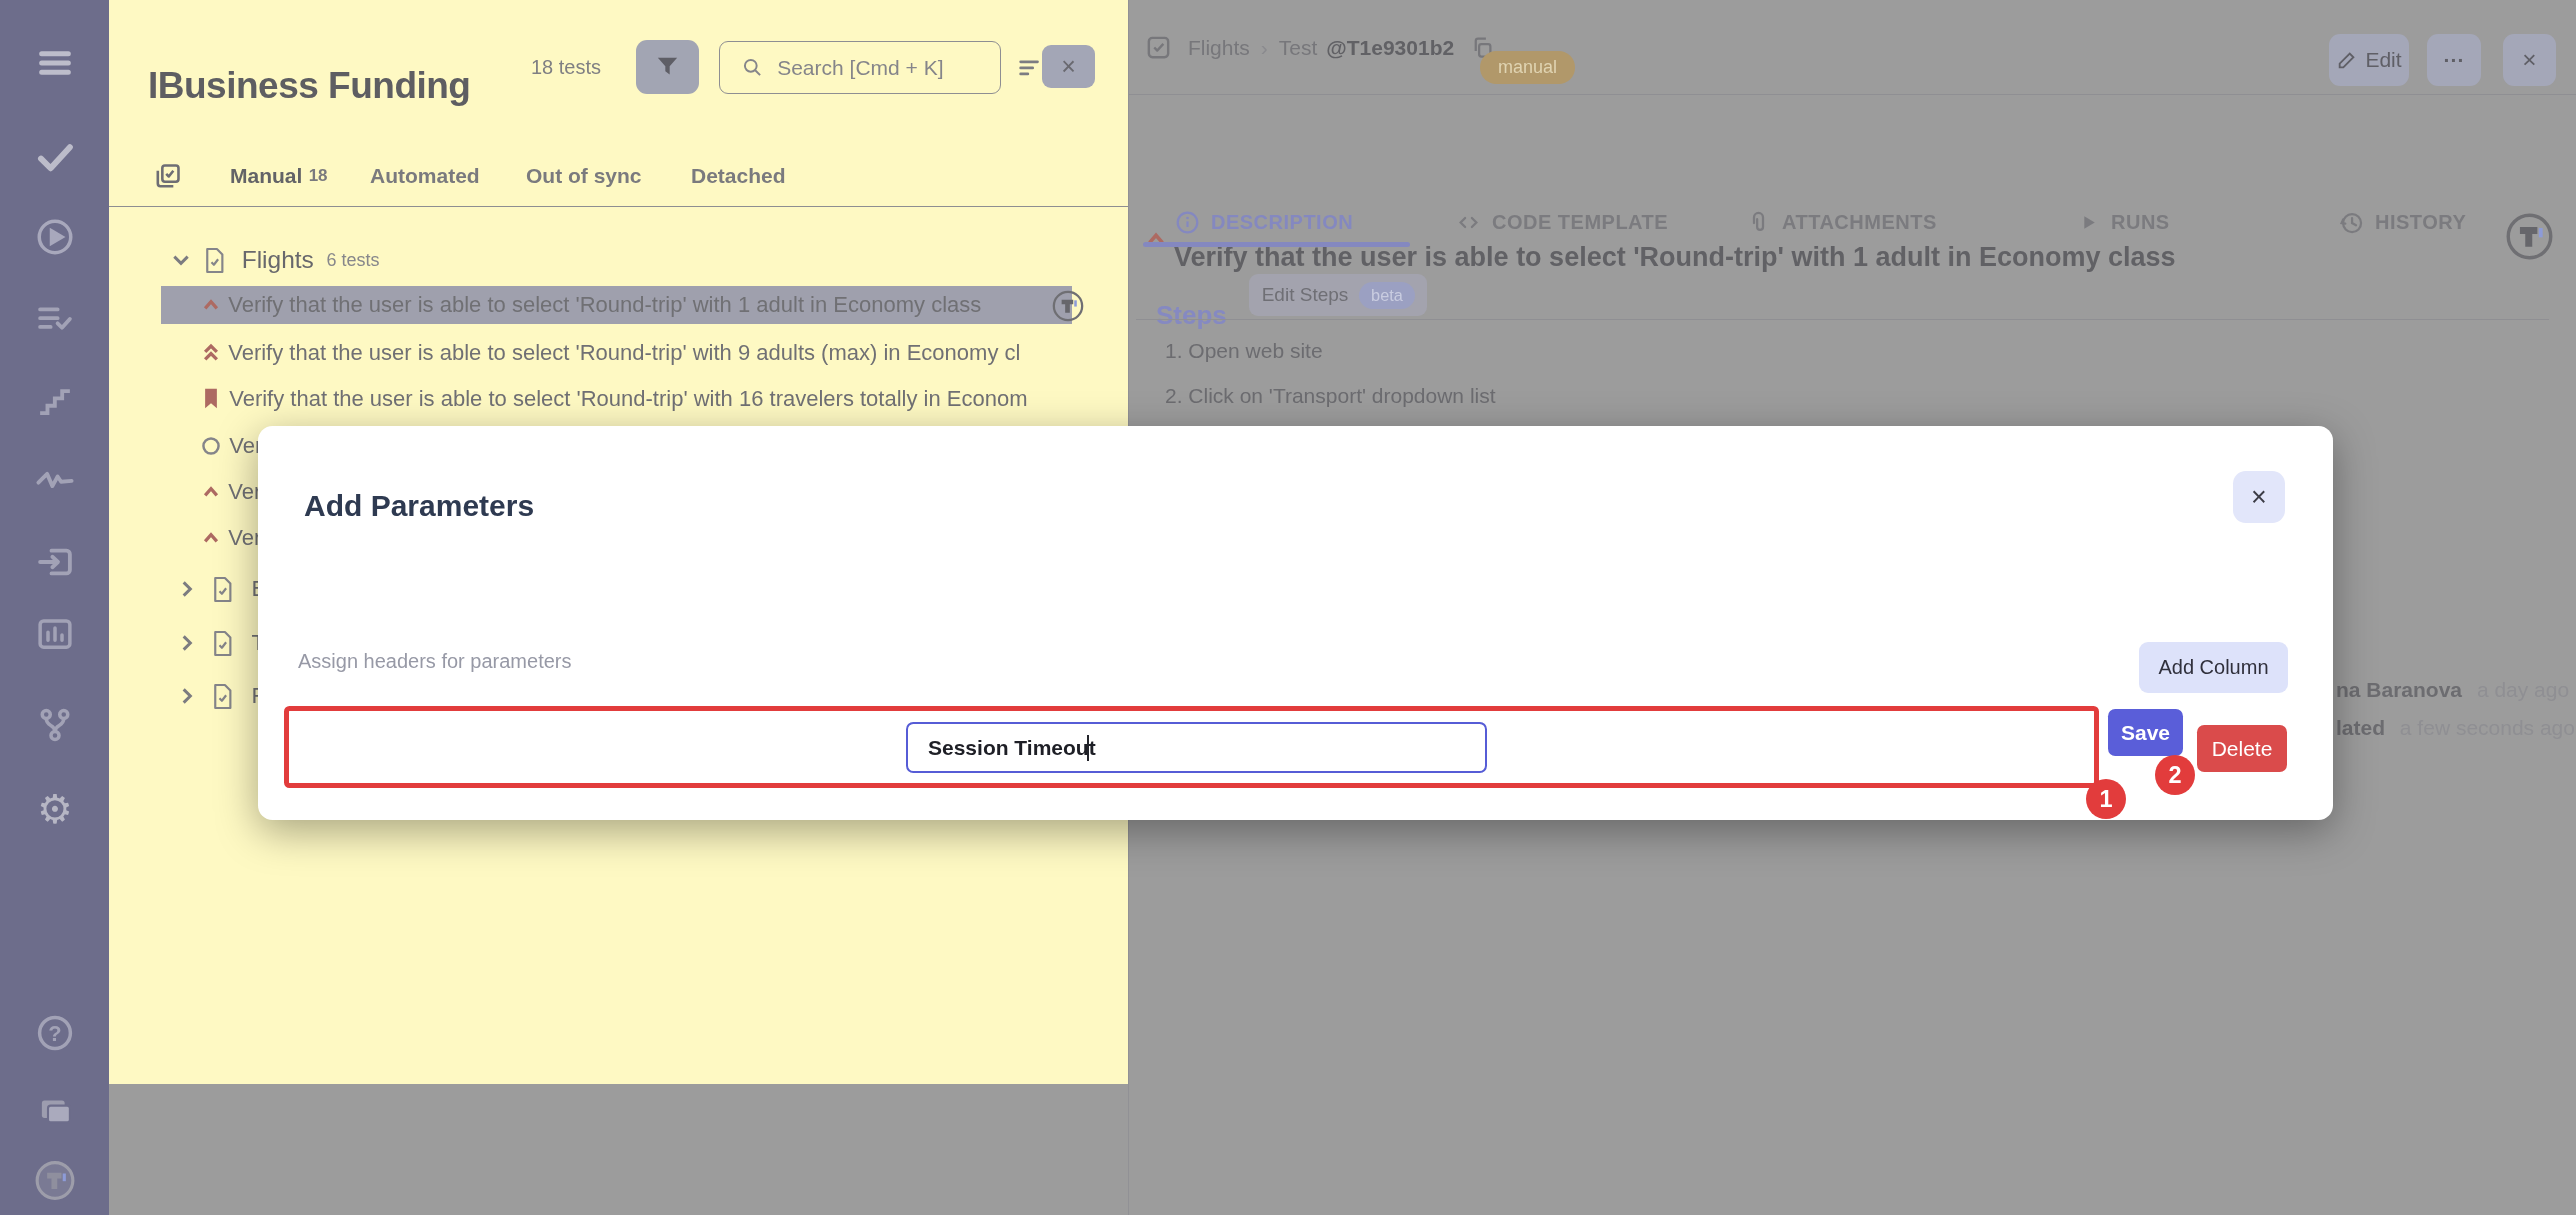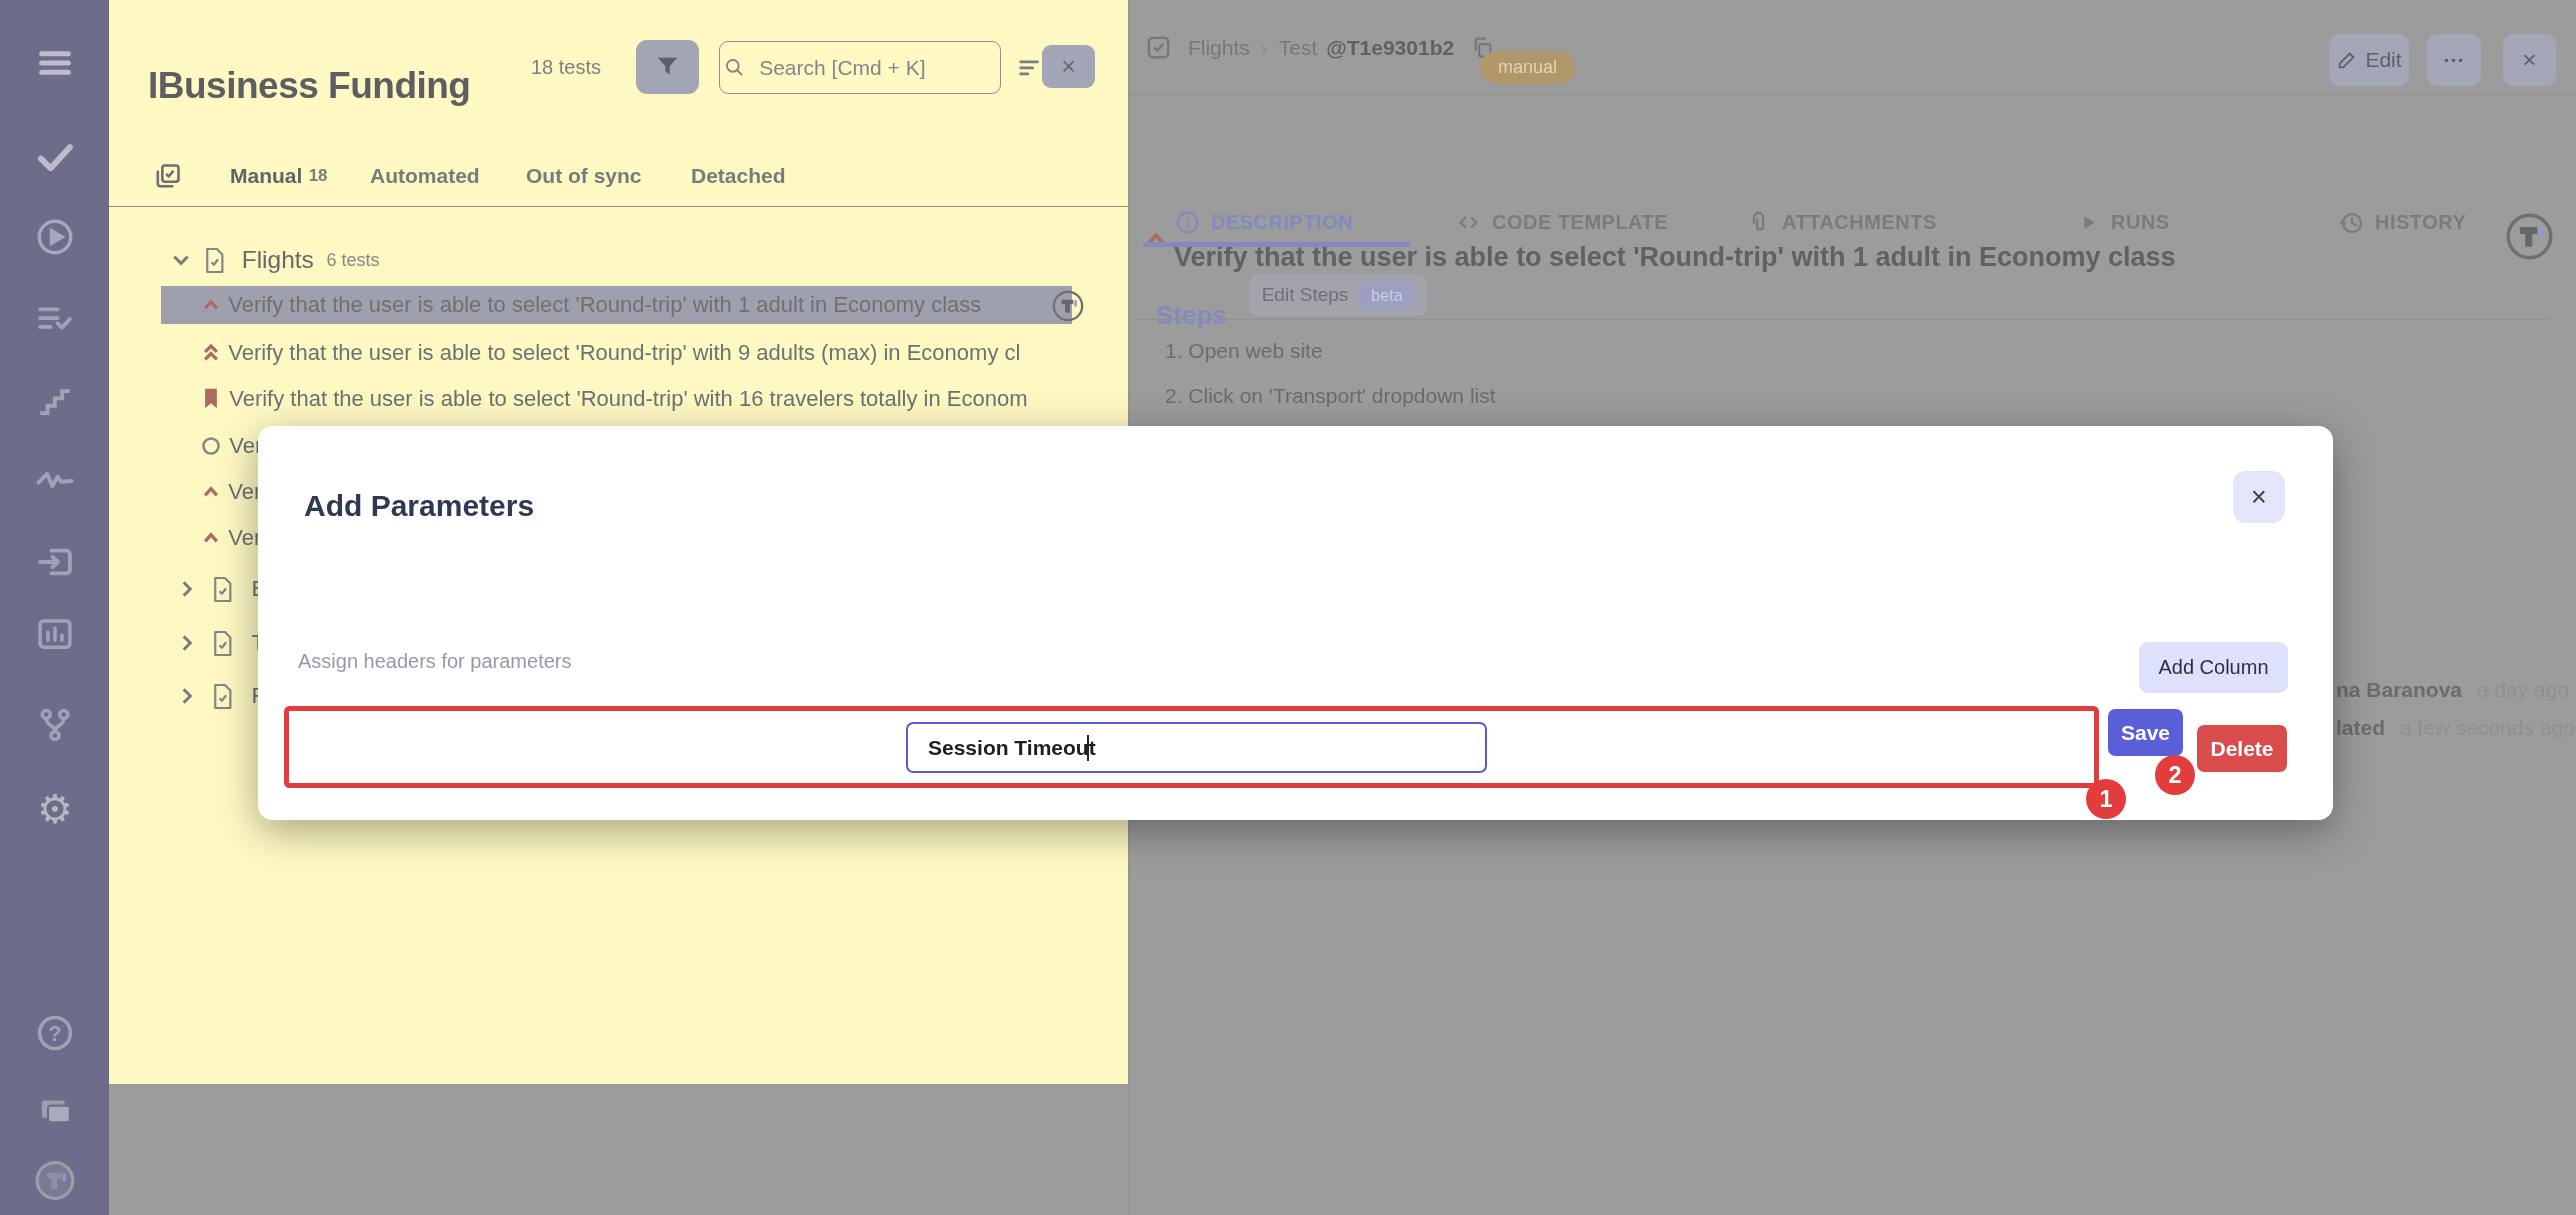--- a/index.html
+++ b/index.html
@@ -14,21 +14,21 @@
   .sb-ic svg{display:block;}
   .gear-glyph{font-size:40px;color:#b6b6c4;line-height:42px;}
 
   
   .left-panel{position:absolute;left:109px;top:0;width:1019px;height:1084px;background:#fef9c3;}
   .lp-title{position:absolute;left:39px;top:40px;font-size:37px;font-weight:bold;color:#5e5e62;letter-spacing:-0.5px;}
   .lp-count{position:absolute;left:422px;top:56px;font-size:20px;color:#7f7f83;}
   .filter-btn{position:absolute;left:527px;top:40px;width:63px;height:54px;border-radius:11px;
               background:#a2a5b3;display:flex;align-items:center;justify-content:center;}
   .search-box{position:absolute;left:610px;top:41px;width:282px;height:53px;border:1.8px solid #8e8e92;
-              border-radius:9px;display:flex;align-items:center;padding-left:3px;background:transparent;}
+              border-radius:9px;display:flex;align-items:center;padding-left:21px;background:transparent;}
   .search-box span{font-size:21px;color:#85858a;margin-left:12.7px;}
   .sort-ic{position:absolute;left:908px;top:54px;}
   .clear-btn{position:absolute;left:933px;top:45px;width:53px;height:43px;border-radius:9px;background:#a3a6b6;
              color:#696970;font-size:25px;display:flex;align-items:center;justify-content:center;}
   .lp-tabs{position:absolute;left:0;top:145px;width:1019px;height:62px;border-bottom:0.9px solid #8e8e91;}
   .lp-tab{position:absolute;top:0;height:62px;display:flex;align-items:center;font-size:21px;font-weight:bold;color:#7a7a7e;}
   .lp-tab.active{color:#636367;}
   .lp-tab small{font-size:17px;margin-left:6.3px;font-weight:bold;color:#7a7a7e;}
 
   .tree-row{position:absolute;left:0;width:1019px;height:40px;display:flex;align-items:center;white-space:nowrap;overflow:hidden;}
@@ -80,21 +80,21 @@
   .addcol-btn{position:absolute;left:1881px;top:216px;width:149px;height:51px;border-radius:9px;background:#dde2fa;
               color:#30303c;font-size:20px;display:flex;align-items:center;justify-content:center;}
   .p-input{position:absolute;top:296px;height:51px;border:1.8px solid #d8d8de;border-radius:7.2px;padding:0 20px;
            font-size:21px;font-weight:600;color:#1e1f26;font-family:"Liberation Sans",sans-serif;background:#fff;outline:none;}
   .p-input::placeholder{color:#9b9ea9;font-weight:normal;}
   .p-input.focused{border:2.7px solid #565cd6;}
   .caret{position:absolute;left:829px;top:309px;width:1.8px;height:26px;background:#23242b;}
   .save-btn{position:absolute;left:1850px;top:283px;width:75px;height:47px;border-radius:7.2px;background:#5a5ed9;
             color:#fff;font-size:21px;font-weight:600;display:flex;align-items:center;justify-content:center;}
   .del-btn{position:absolute;left:1939px;top:299px;width:90px;height:47px;border-radius:7.2px;background:#da4b4b;
-           color:#fff;font-size:21px;font-weight:700;display:flex;align-items:center;justify-content:center;}
+           color:#fff;font-size:21px;font-weight:400;display:flex;align-items:center;justify-content:center;}
 
   
   .anno-rect{position:absolute;left:284px;top:706px;width:1815px;height:82px;border:5.4px solid #e23c3c;border-radius:5.4px;z-index:11;}
   .anno-badge{position:absolute;width:40px;height:40px;border-radius:50%;background:#e23c3c;color:#fff;font-size:23.5px;
               font-weight:bold;display:flex;align-items:center;justify-content:center;z-index:12;}
 </style>
 </head>
 <body>
 
 <div class="screen">

